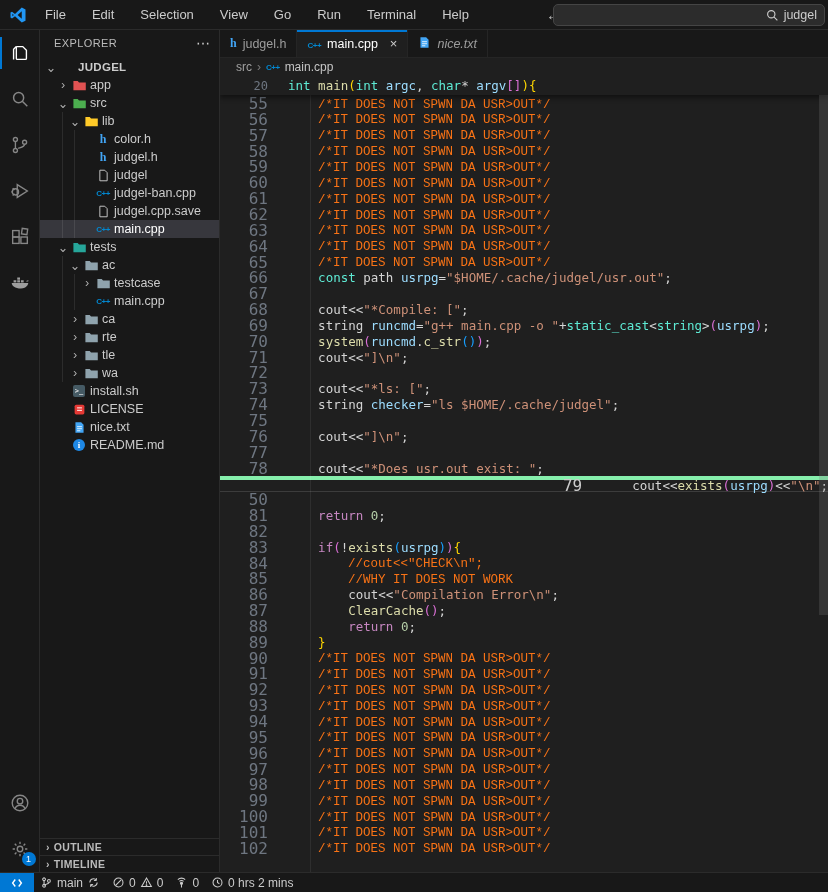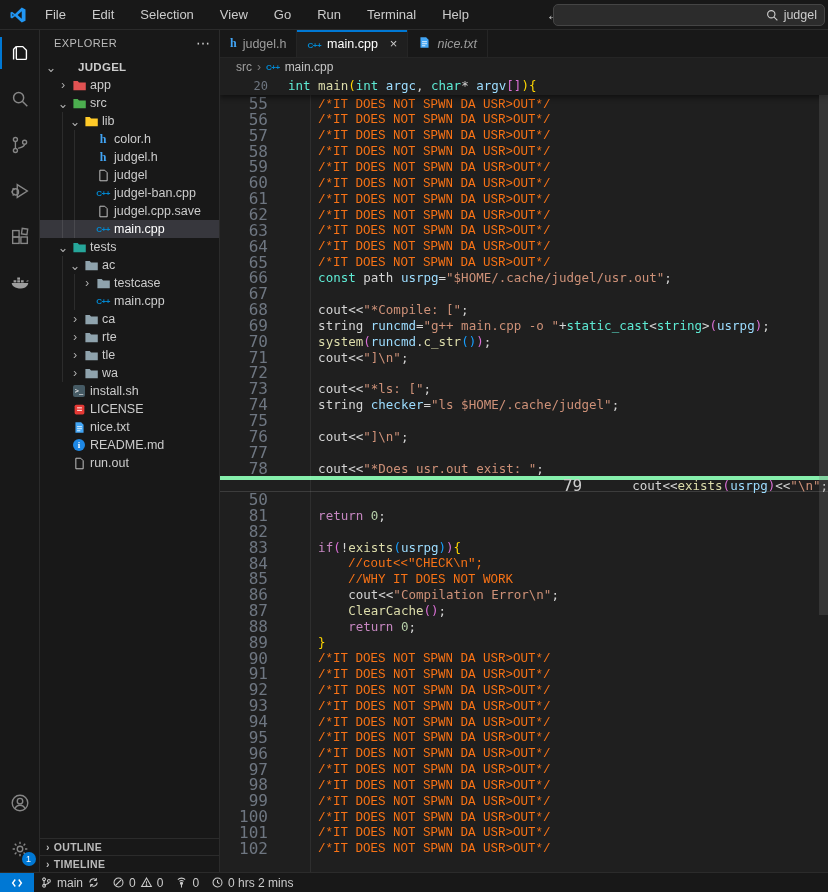--- a/index.html
+++ b/index.html
@@ -426,29 +426,20 @@
             </svg>
           </span>
           <span class="tlabel">nice.txt</span>
         </div>
         <div class="tree-row" style="padding-left: 16px;">
           <span class="chev"></span>
           <span class="ticon">
             <span class="ic-info">i</span>
           </span>
           <span class="tlabel">README.md</span>
-        </div>
-        <div class="tree-row" style="padding-left: 16px;">
-          <span class="chev"></span>
-          <span class="ticon">
-            <svg width="13" height="13" viewBox="0 0 16 16">
-              <path d="M3.5 1.5h6l3 3v10h-9z" fill="none" stroke="#c5c5c5" stroke-width="1.2"></path>
-            </svg>
-          </span>
-          <span class="tlabel">run.out</span>
         </div>
       </div>
     <div class="panel-row">
       <span>›</span>
       <span>OUTLINE</span>
     </div>
     <div class="panel-row">
       <span>›</span>
       <span>TIMELINE</span>
     </div>

